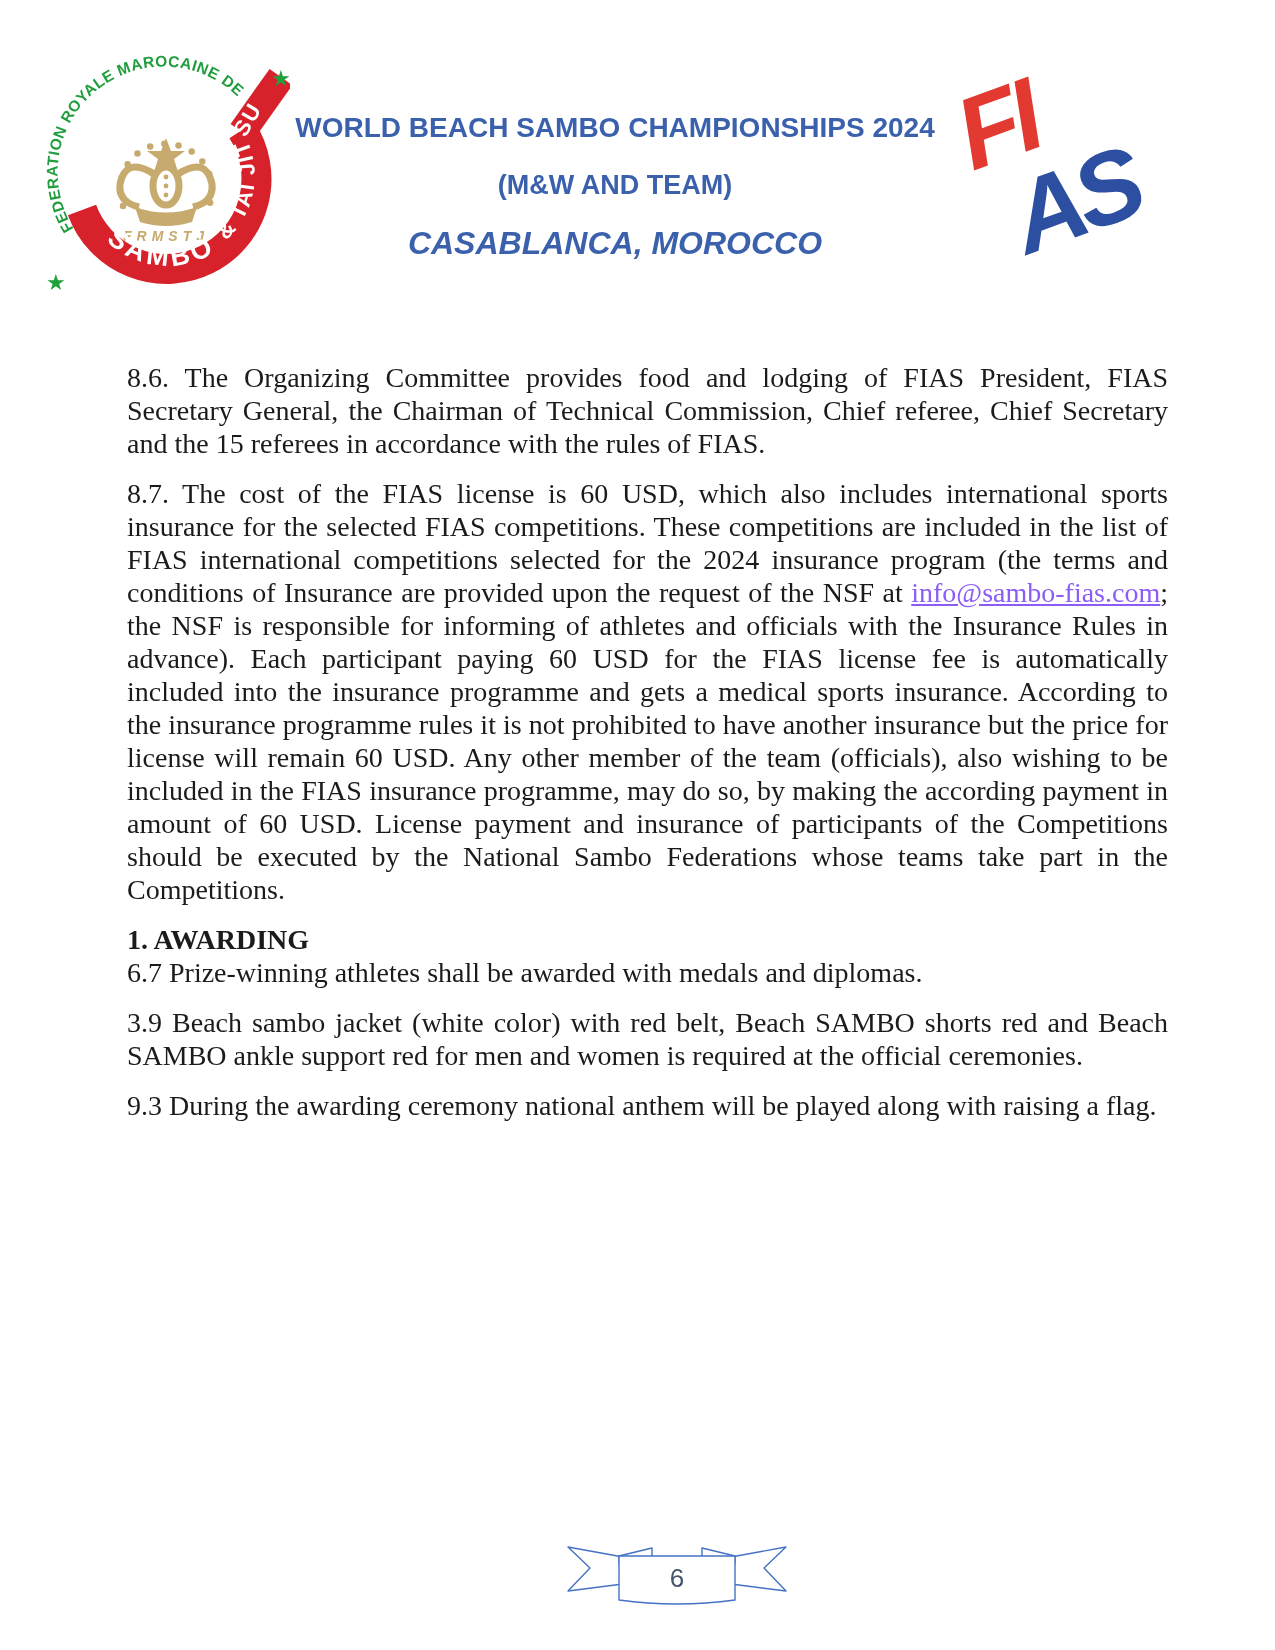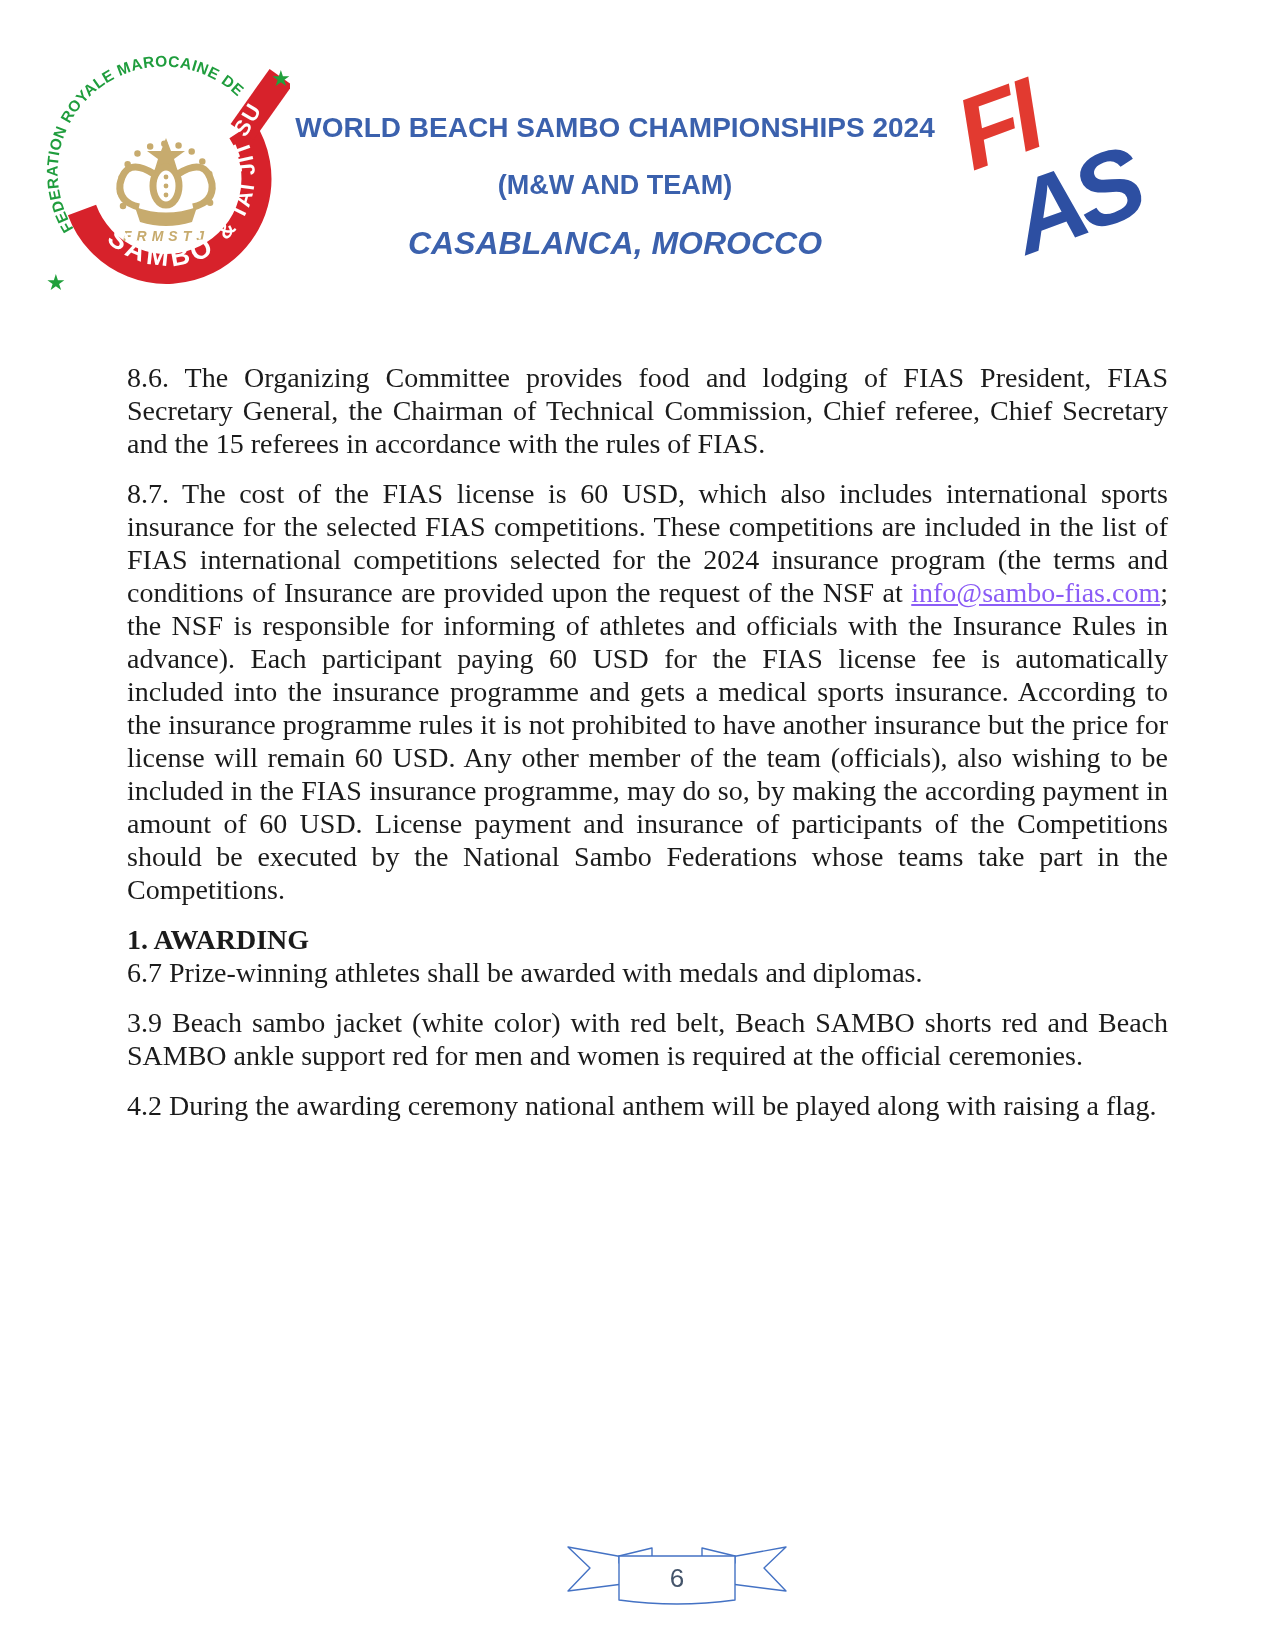--- a/index.html
+++ b/index.html
@@ -113,21 +113,21 @@
   </svg>
 
   <div class="content">
     <p>8.6. The Organizing Committee provides food and lodging of FIAS President, FIAS Secretary General, the Chairman of Technical Commission, Chief referee, Chief Secretary and the 15 referees in accordance with the rules of FIAS.</p>
 
     <p><span>8.7. The cost of the FIAS license is 60 USD, which also includes international sports insurance for the selected FIAS competitions. These competitions are included in the list of FIAS international competitions selected for the 2024 insurance program (the terms and conditions of Insurance are provided upon the request of the NSF at </span><a class="email-link" href="#">info@sambo-fias.com</a><span>; the NSF is responsible for informing of athletes and officials with the Insurance Rules in advance). Each participant paying 60 USD for the FIAS license fee is automatically included into the insurance programme and gets a medical sports insurance. According to the insurance programme rules it is not prohibited to have another insurance but the price for license will remain 60 USD. Any other member of the team (officials), also wishing to be included in the FIAS insurance programme, may do so, by making the according payment in amount of 60 USD. License payment and insurance of participants of the Competitions should be executed by the National Sambo Federations whose teams take part in the Competitions.</span></p>
 
     <p class="heading tight">1. AWARDING</p>
     <p>6.7 Prize-winning athletes shall be awarded with medals and diplomas.</p>
     <p>3.9 Beach sambo jacket (white color) with red belt, Beach SAMBO shorts red and Beach SAMBO ankle support red for men and women is required at the official ceremonies.</p>
-    <p>4.2 During the awarding ceremony national anthem will be played along with raising a flag.</p>
+    <p>9.3 During the awarding ceremony national anthem will be played along with raising a flag.</p>
   </div>
 
   <svg class="footer-ribbon" viewBox="0 0 222 66" xmlns="http://www.w3.org/2000/svg">
     <polygon class="ribbon-shape" points="2,3 57,13 57,40 2,47 24,24"></polygon>
     <polygon class="ribbon-shape" points="220,3 165,13 165,40 220,47 198,24"></polygon>
     <polygon class="ribbon-shape" points="53,12 86,4 86,14 53,19"></polygon>
     <polygon class="ribbon-shape" points="169,12 136,4 136,14 169,19"></polygon>
     <path class="ribbon-shape" d="M53,12 L169,12 L169,56 Q111,64 53,56 Z"></path>
     <text class="ribbon-num" x="111" y="43" text-anchor="middle">6</text>
   </svg>

